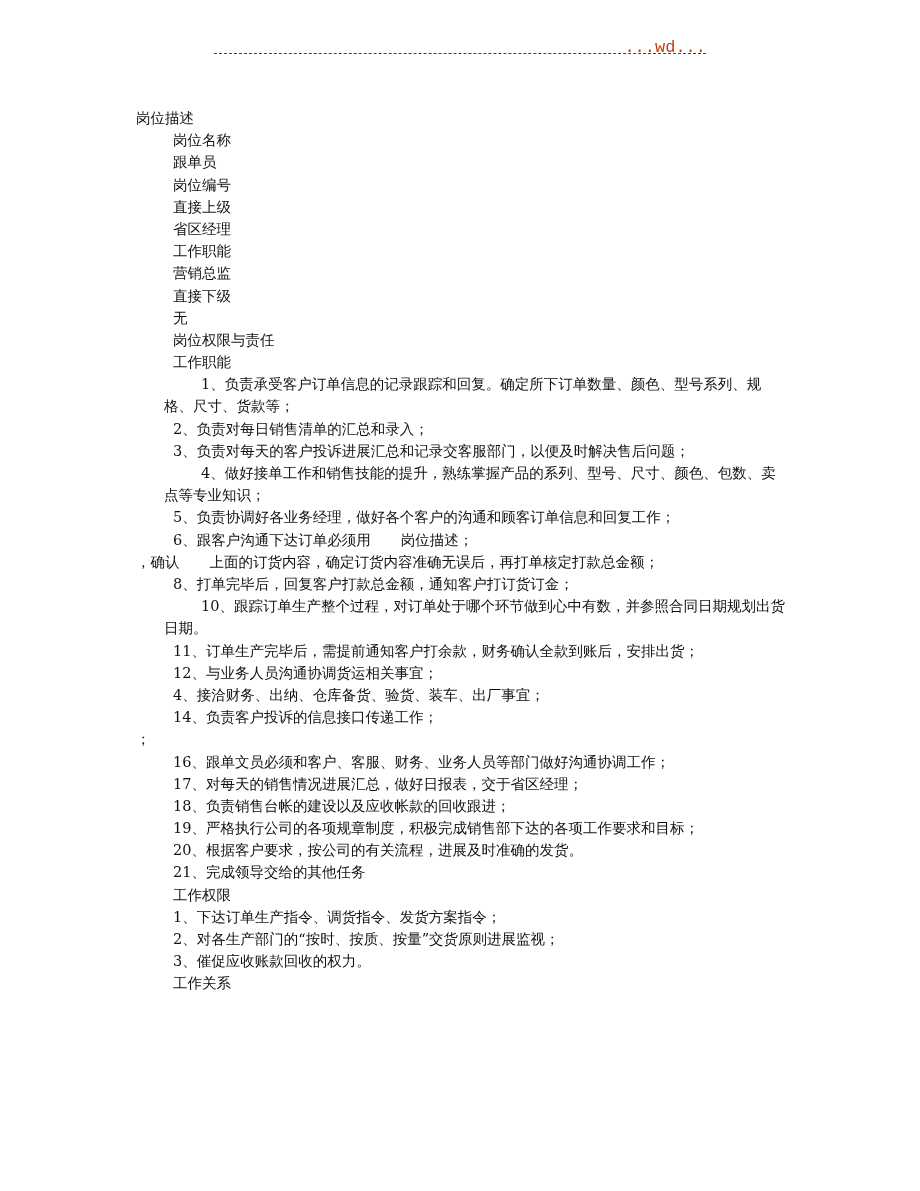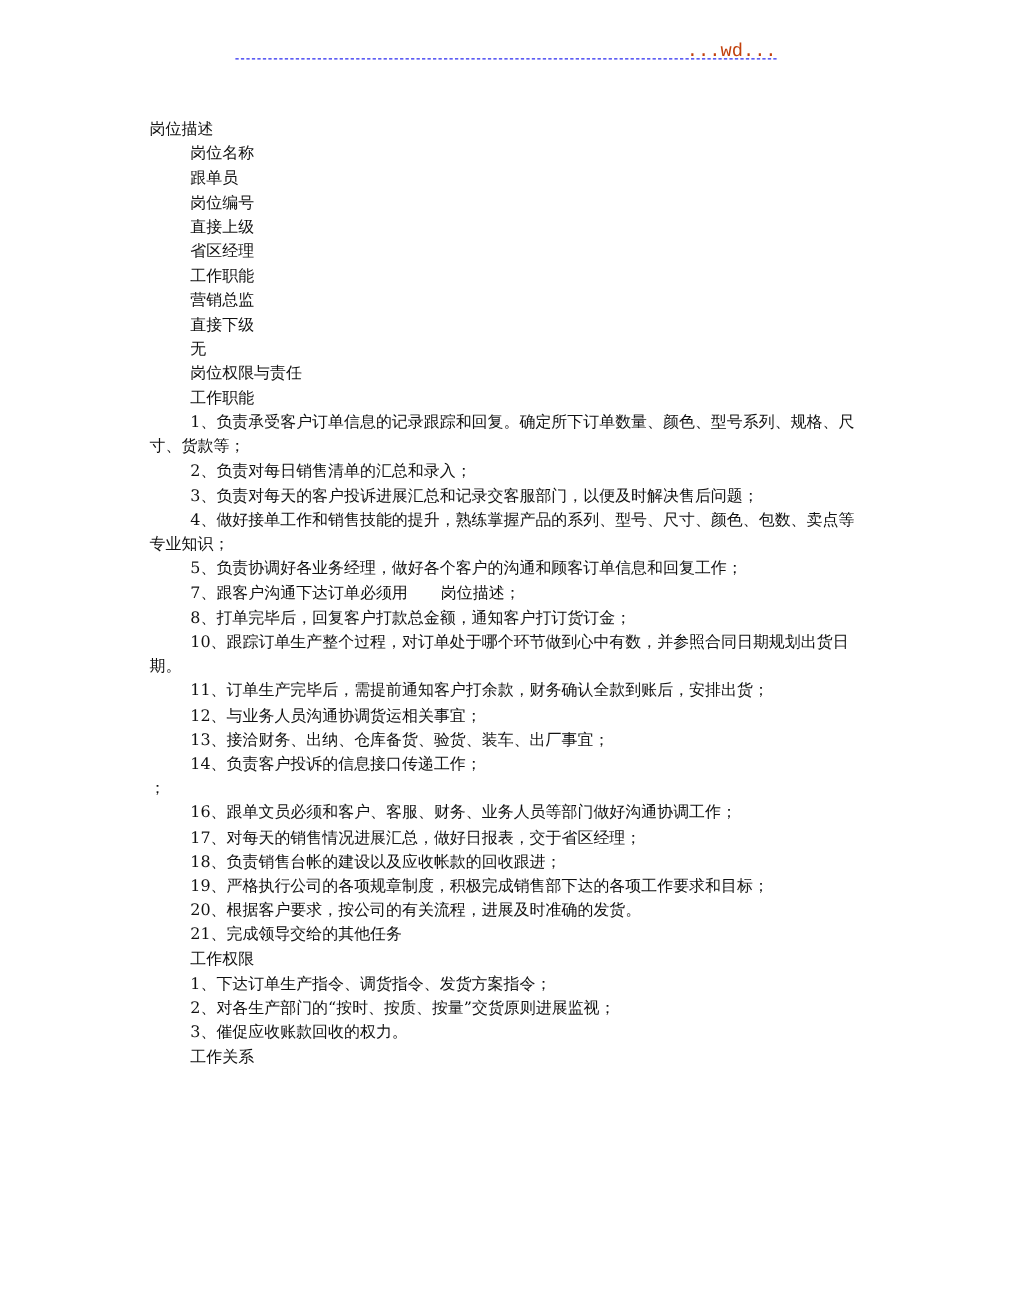--- a/index.html
+++ b/index.html
@@ -7,21 +7,21 @@
            font-family: "DejaVu Serif", "Liberation Serif", serif; color: #111; }
     .header { position: absolute; left: 214px; top: 38px; width: 492px; height: 20px;
               font-family: "Liberation Mono", "DejaVu Sans Mono", monospace; font-size: 17px;
               color: #c2410c; }
     .header-line { position: absolute; left: 0; top: 15px; width: 492px; height: 0;
                    border-top: 1px dashed #2a2af0; }
     .header-text { position: absolute; right: 0; top: 0; letter-spacing: 0px; white-space: pre; }
     .doc { position: absolute; left: 136px; top: 107px; width: 650px; font-size: 14.5px; line-height: 22.2px; }
     .line { white-space: nowrap; height: 22.2px; }
     .ind { padding-left: 37px; }
-    .para { text-indent: 37px; white-space: normal; word-break: break-all; height: auto; }
+    .para { text-indent: 37px; white-space: normal; word-break: break-all; height: auto; margin-left: 28px; }
     .gap { display: inline-block; width: 30px; }
   </style>
 </head>
 <body>
 
 <div class="header">
   <div class="header-line"></div>
   <span class="header-text">...wd...</span>
 </div>
 
@@ -38,26 +38,27 @@
   <div class="line ind">直接下级</div>
   <div class="line ind">无</div>
   <div class="line ind">岗位权限与责任</div>
 
   <div class="line ind">工作职能</div>
   <div class="para">1、负责承受客户订单信息的记录跟踪和回复。确定所下订单数量、颜色、型号系列、规格、尺寸、货款等；</div>
   <div class="line ind">2、负责对每日销售清单的汇总和录入；</div>
   <div class="line ind">3、负责对每天的客户投诉进展汇总和记录交客服部门，以便及时解决售后问题；</div>
   <div class="para">4、做好接单工作和销售技能的提升，熟练掌握产品的系列、型号、尺寸、颜色、包数、卖点等专业知识；</div>
   <div class="line ind">5、负责协调好各业务经理，做好各个客户的沟通和顾客订单信息和回复工作；</div>
-  <div class="line ind"><span>7、跟客户沟通下达订单必须用</span><span class="gap"></span><span>岗位描述；</span></div>
+  <div class="line ind"><span>6、跟客户沟通下达订单必须用</span><span class="gap"></span><span>岗位描述；</span></div>
+  <div class="line"><span>，确认</span><span class="gap"></span><span>上面的订货内容，确定订货内容准确无误后，再打单核定打款总金额；</span></div>
   <div class="line ind">8、打单完毕后，回复客户打款总金额，通知客户打订货订金；</div>
   <div class="para">10、跟踪订单生产整个过程，对订单处于哪个环节做到心中有数，并参照合同日期规划出货日期。</div>
   <div class="line ind">11、订单生产完毕后，需提前通知客户打余款，财务确认全款到账后，安排出货；</div>
   <div class="line ind">12、与业务人员沟通协调货运相关事宜；</div>
-  <div class="line ind">13、接洽财务、出纳、仓库备货、验货、装车、出厂事宜；</div>
+  <div class="line ind">4、接洽财务、出纳、仓库备货、验货、装车、出厂事宜；</div>
   <div class="line ind">14、负责客户投诉的信息接口传递工作；</div>
   <div class="line">；</div>
   <div class="line ind">16、跟单文员必须和客户、客服、财务、业务人员等部门做好沟通协调工作；</div>
   <div class="line ind">17、对每天的销售情况进展汇总，做好日报表，交于省区经理；</div>
   <div class="line ind">18、负责销售台帐的建设以及应收帐款的回收跟进；</div>
   <div class="line ind">19、严格执行公司的各项规章制度，积极完成销售部下达的各项工作要求和目标；</div>
   <div class="line ind">20、根据客户要求，按公司的有关流程，进展及时准确的发货。</div>
   <div class="line ind">21、完成领导交给的其他任务</div>
 
   <div class="line ind">工作权限</div>

